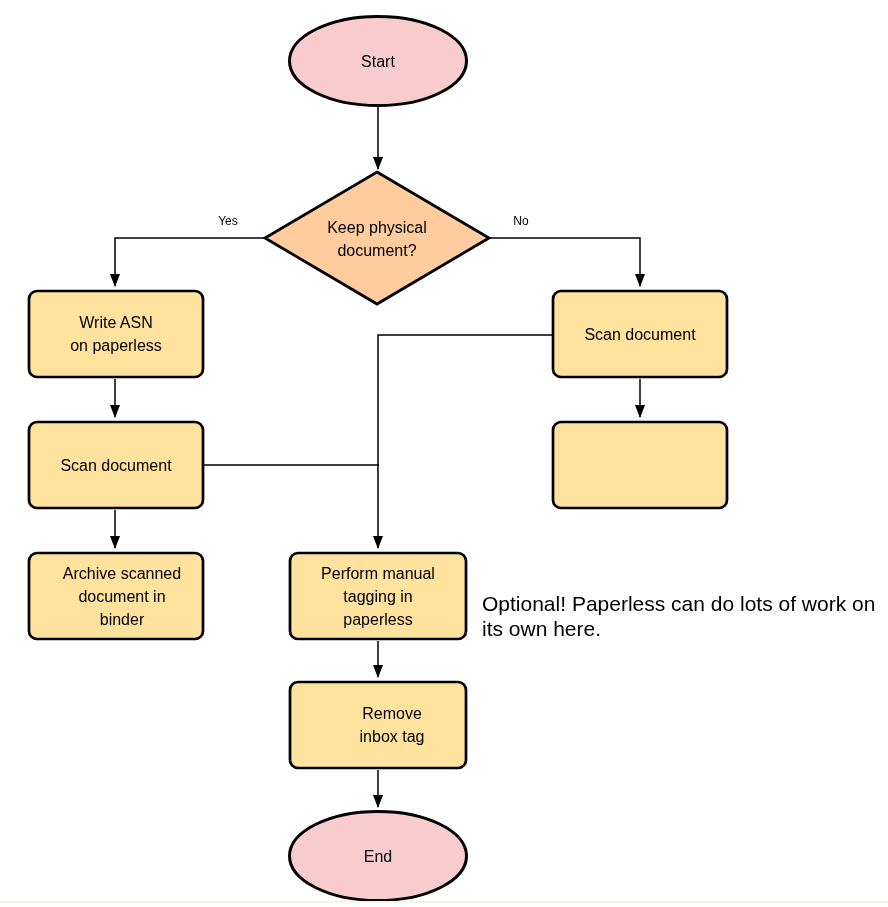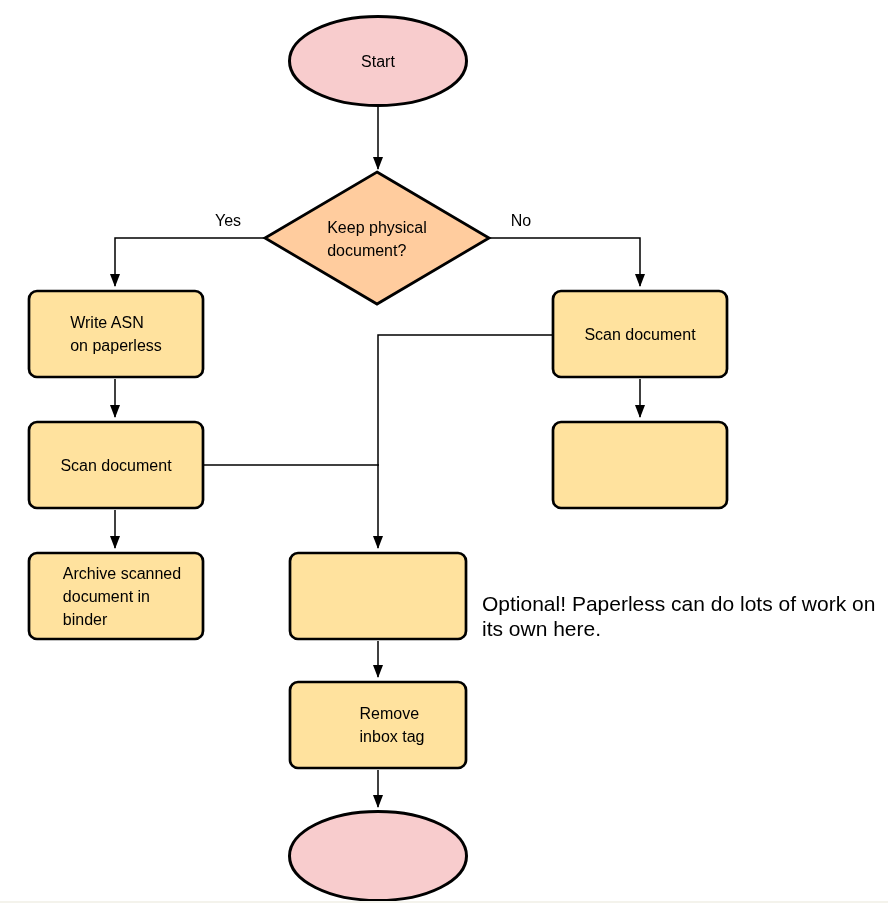--- a/index.html
+++ b/index.html
@@ -15,28 +15,29 @@
     position:relative;
     width:888px;height:907px;
     background:#ffffff;
     font-family:"Liberation Sans", sans-serif;
     overflow:hidden;
   }
   .stage svg{position:absolute;left:0;top:0;}
   .node-label{
     position:absolute;
     display:flex;align-items:center;justify-content:center;
+    text-align:center;
     white-space:pre-line;
     font-size:16px;line-height:23px;
     color:var(--text);
     pointer-events:none;
   }
   .edge-label{
     position:absolute;
-    font-size:16px;line-height:20px;
+    font-size:12px;line-height:20px;
     text-align:center;
     color:var(--text);
   }
   .annotation{
     position:absolute;
     left:482px;top:591px;width:400px;
     font-size:21px;line-height:25px;
     white-space:pre-line;
     color:var(--text);
   }
@@ -85,22 +86,26 @@
   <div class="node-label" style="left:289px;top:16px;width:178px;height:90px;">Start</div>
   <div class="node-label" style="left:277px;top:174px;width:200px;height:130px;">Keep physical
 document?</div>
   <div class="node-label" style="left:28px;top:290px;width:176px;height:88px;">Write ASN
 on paperless</div>
   <div class="node-label" style="left:28px;top:421px;width:176px;height:88px;">Scan document</div>
   <div class="node-label" style="left:28px;top:552px;width:176px;height:88px;padding-left:6px;">Archive scanned
 document in
 binder</div>
   <div class="node-label" style="left:552px;top:290px;width:176px;height:88px;">Scan document</div>
+  <div class="node-label" style="left:289px;top:552px;width:178px;height:88px;">Perform manual
+tagging in
+paperless</div>
   <div class="node-label" style="left:303px;top:681px;width:178px;height:88px;">Remove
 inbox tag</div>
+  <div class="node-label" style="left:289px;top:811px;width:178px;height:90px;">End</div>
 
   <div class="edge-label" style="left:204px;top:211px;width:48px;">Yes</div>
   <div class="edge-label" style="left:497px;top:211px;width:48px;">No</div>
 
   <div class="annotation">Optional! Paperless can do lots of work on
 its own here.</div>
 
   <div class="bottom-rule"></div>
 </div>
 

